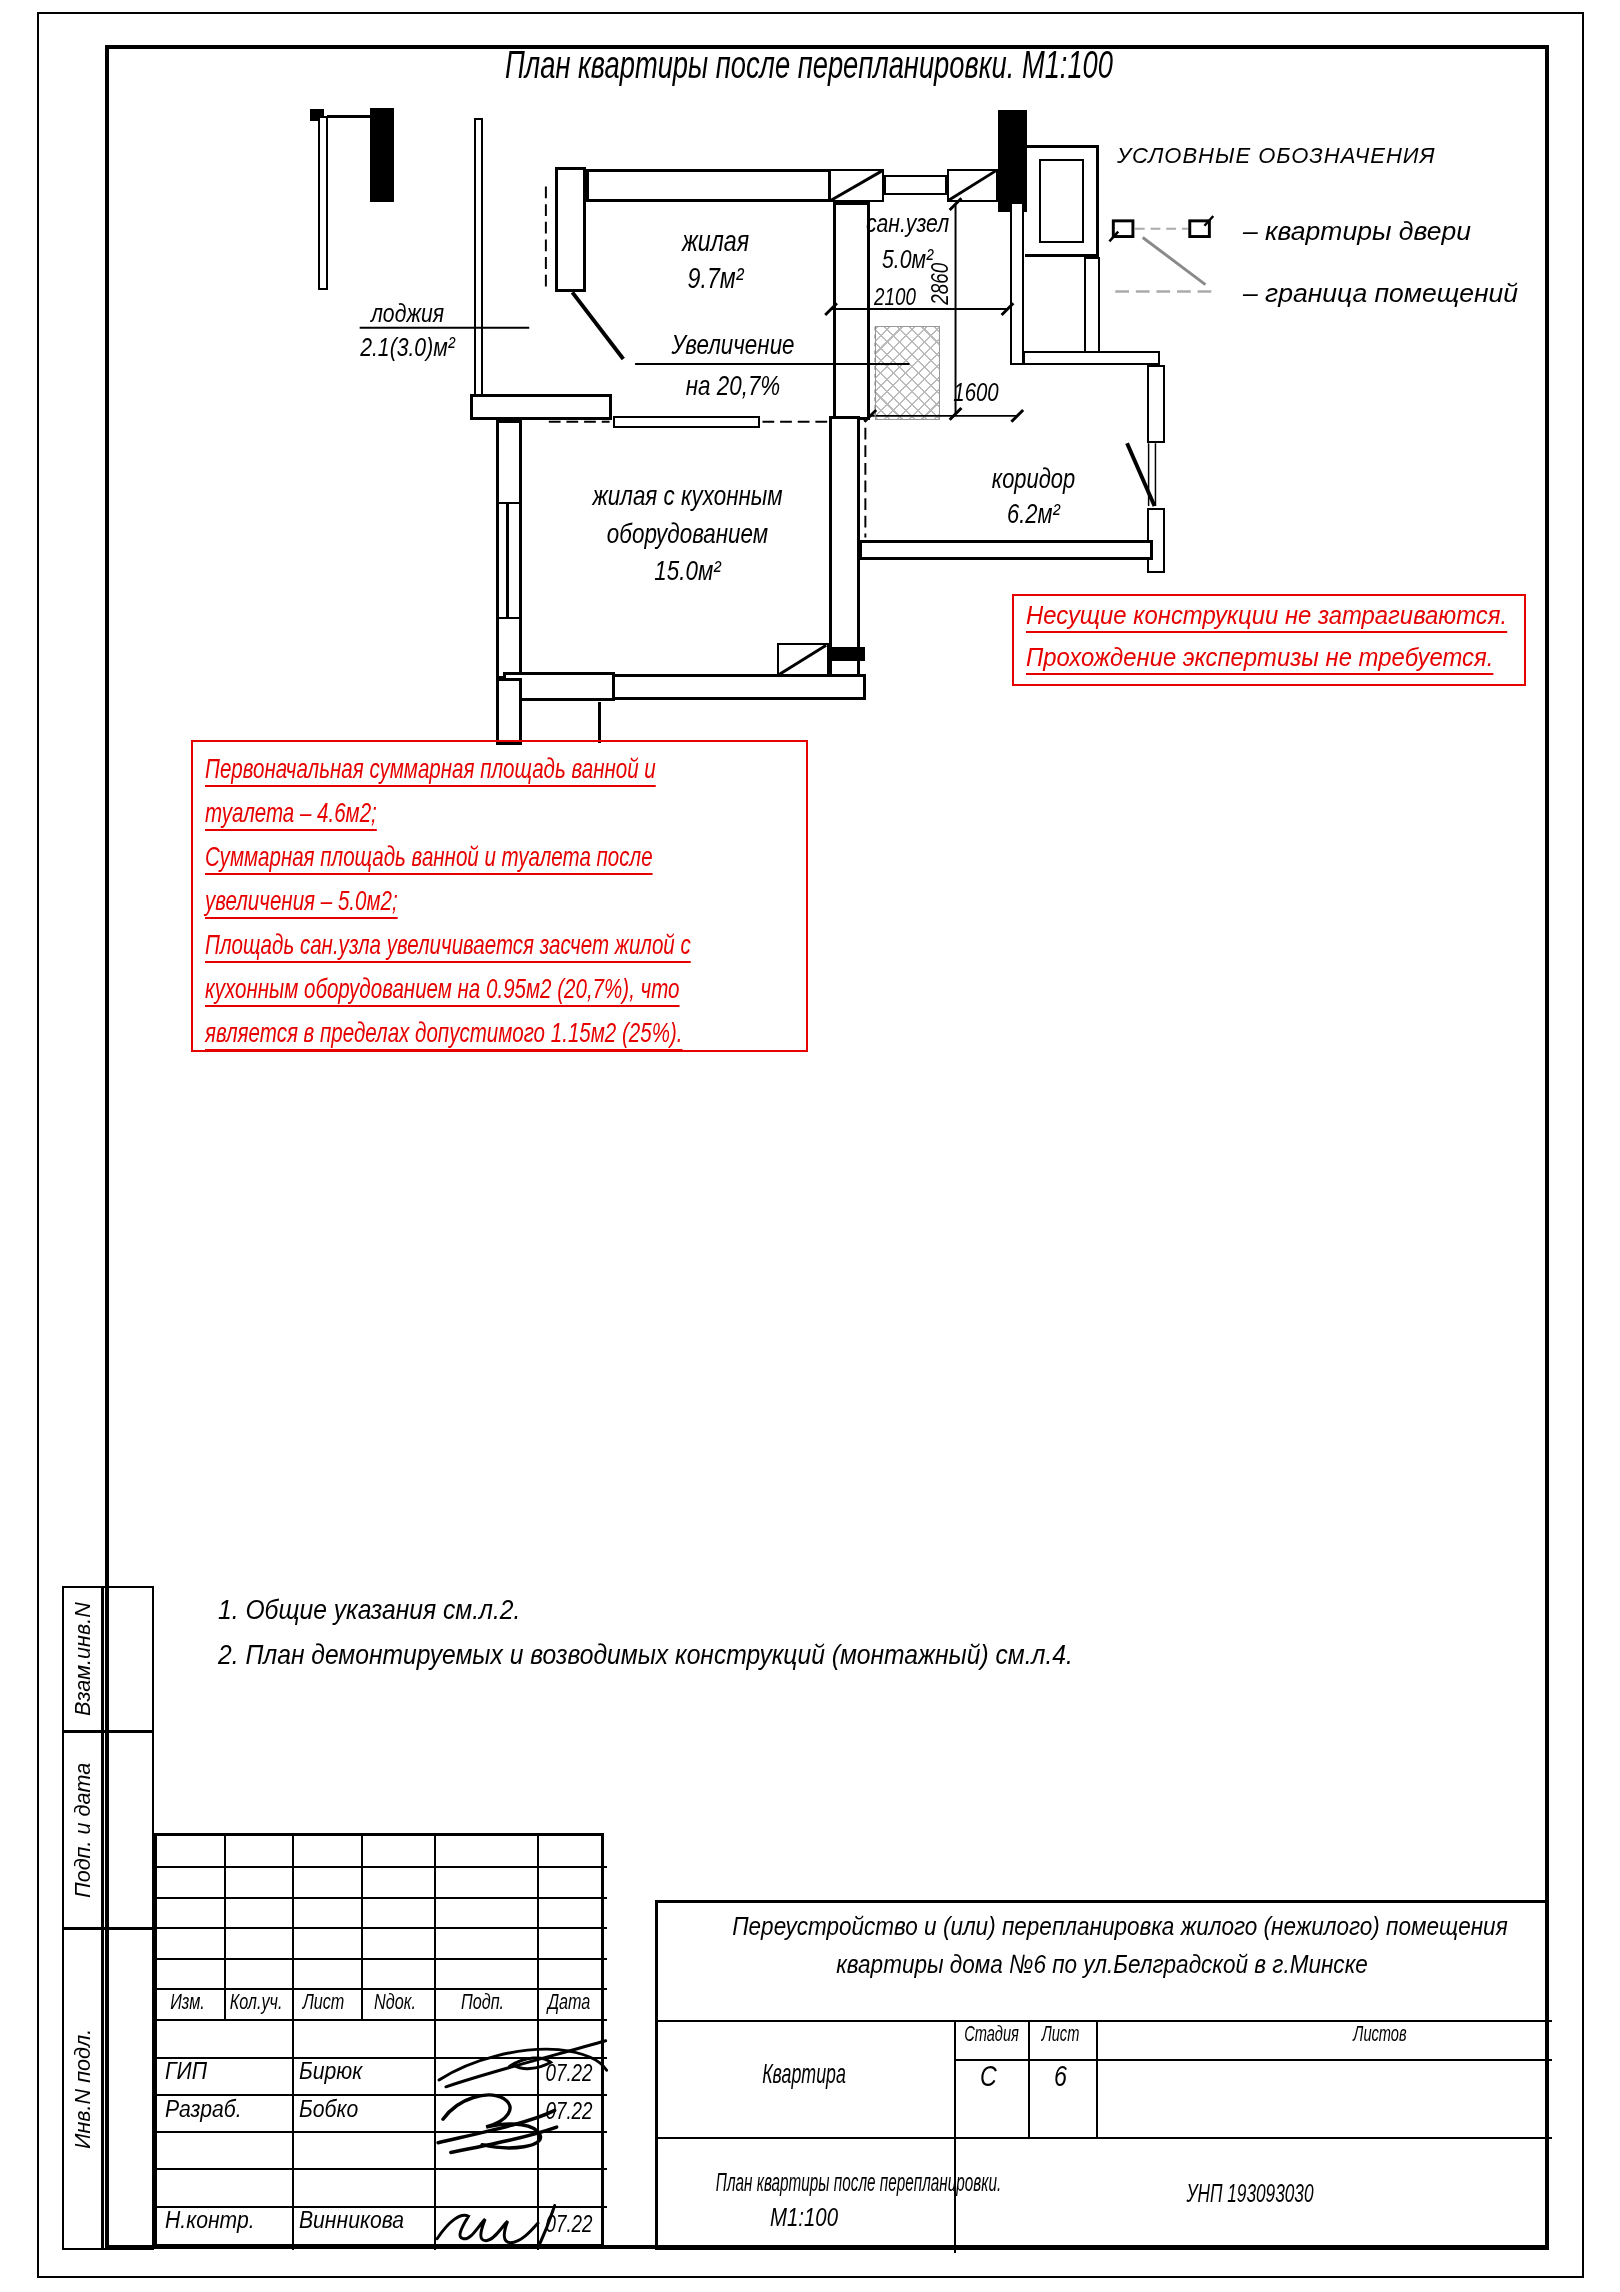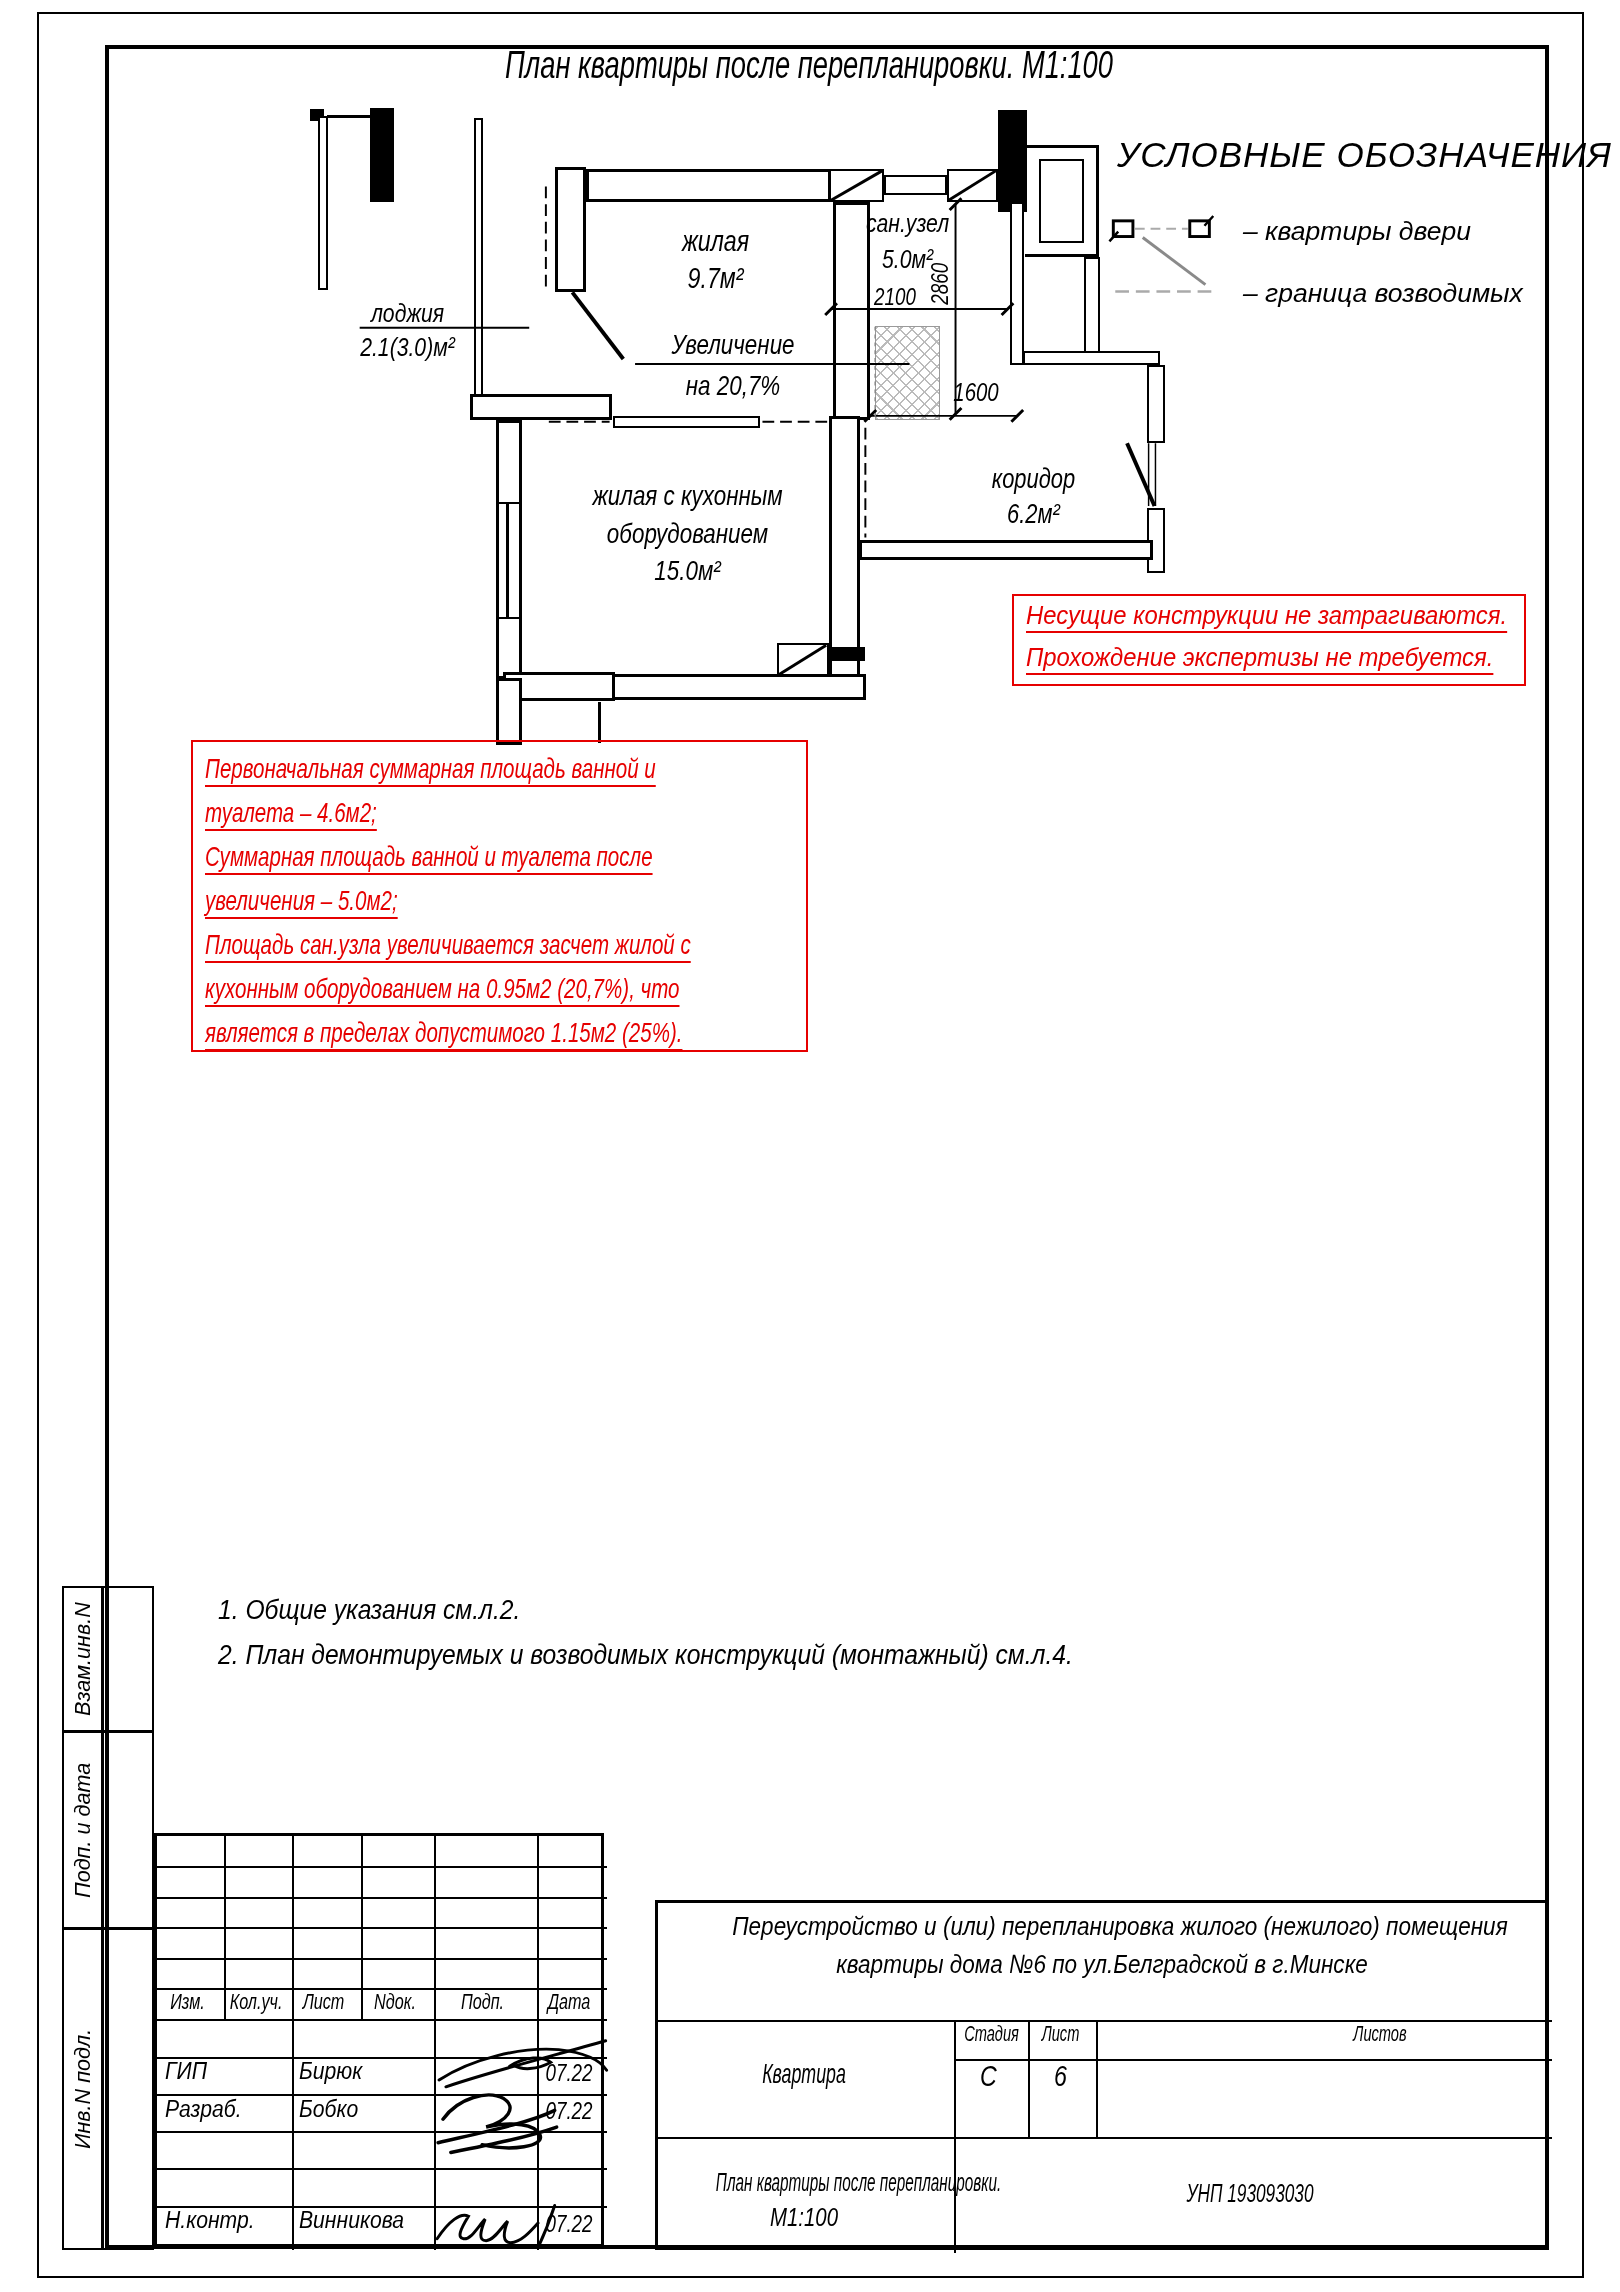--- a/index.html
+++ b/index.html
@@ -27,23 +27,23 @@
   .frame4{position:absolute;border:3.9px solid #000;box-sizing:border-box}
 </style>
 </head>
 <body>
 
 <div class="abs" style="left:37px;top:11.8px;width:1547px;height:2266px;border:2px solid #000;box-sizing:border-box"></div>
 <div class="abs" style="left:105px;top:45px;width:1444px;height:2204px;border:4.9px solid #000;box-sizing:border-box"></div>
 
 <div class="t tc sx70" style="left:314px;top:43px;width:990px;font-size:39px">План квартиры после перепланировки. М1:100</div>
 
-<div class="t" style="left:1117px;top:135px;font-size:35px;letter-spacing:1px">УСЛОВНЫЕ ОБОЗНАЧЕНИЯ</div>
+<div class="t" style="left:1117px;top:143px;font-size:22px;letter-spacing:1px">УСЛОВНЫЕ ОБОЗНАЧЕНИЯ</div>
 <div class="t" style="left:1243px;top:216px;font-size:26.5px">– квартиры двери</div>
-<div class="t" style="left:1243px;top:278px;font-size:26.5px">– граница возводимых</div>
+<div class="t" style="left:1243px;top:278px;font-size:26.5px">– граница помещений</div>
 
 <div class="blk" style="left:310px;top:109px;width:13.7px;height:11.8px"></div>
 <div class="wall w2" style="left:318px;top:116px;width:9.8px;height:174px"></div>
 <div class="blk" style="left:327px;top:115px;width:45px;height:2.9px"></div>
 <div class="blk" style="left:370px;top:108px;width:23.5px;height:94px"></div>
 <div class="wall w2" style="left:474px;top:118px;width:8.8px;height:278px"></div>
 <div class="wall" style="left:555px;top:167px;width:31px;height:125px"></div>
 <div class="wall" style="left:586px;top:169px;width:245px;height:33px"></div>
 <div class="wall w3" style="left:829px;top:169px;width:55px;height:33px"></div>
 <div class="wall w3" style="left:884px;top:175px;width:63px;height:19.6px"></div>

